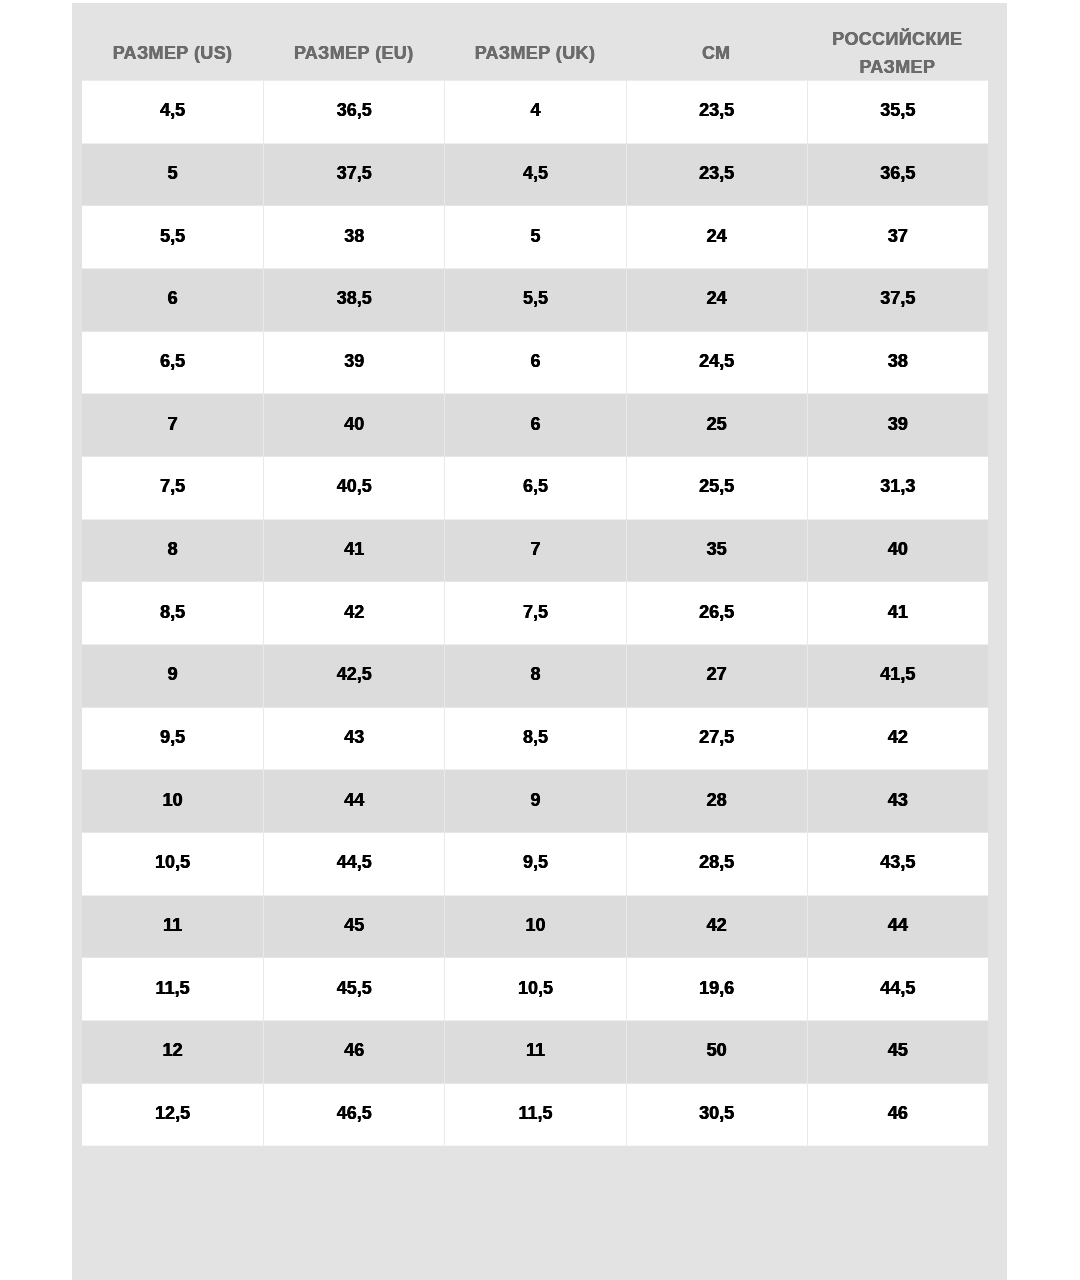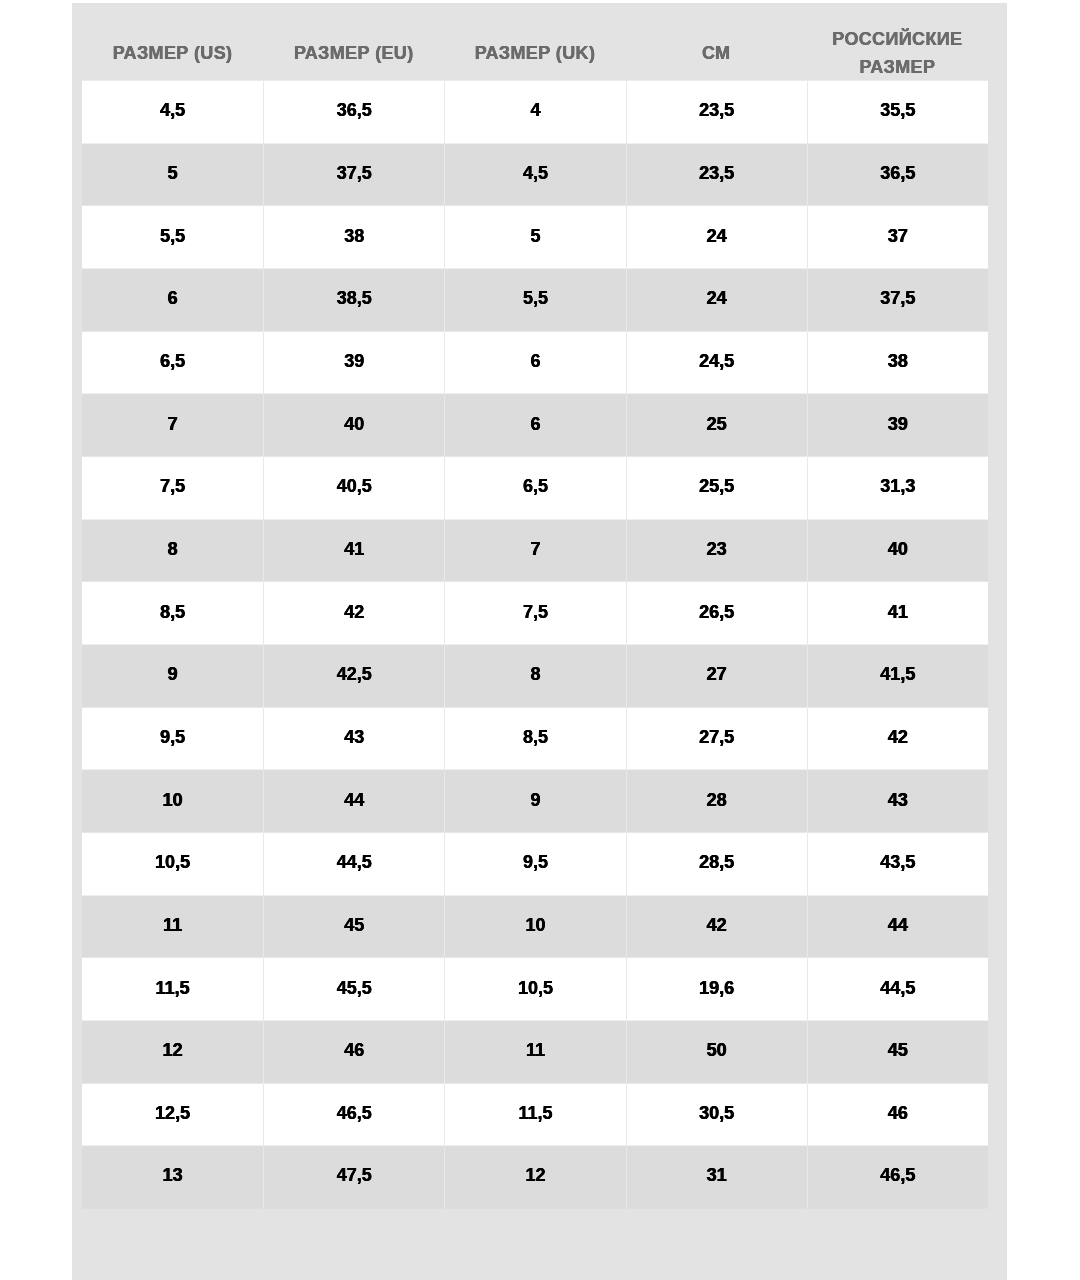--- a/index.html
+++ b/index.html
@@ -190,21 +190,21 @@
           <td class="c">
             <span>8</span>
           </td>
           <td class="c">
             <span>41</span>
           </td>
           <td class="c">
             <span>7</span>
           </td>
           <td class="c">
-            <span>23</span>
+            <span>35</span>
           </td>
           <td class="c">
             <span>40</span>
           </td>
           <td class="padr"></td>
         </tr>
         <tr class="odd">
           <td class="padl"></td>
           <td class="c">
             <span>8,5</span>
@@ -365,37 +365,18 @@
             <span>46,5</span>
           </td>
           <td class="c">
             <span>11,5</span>
           </td>
           <td class="c">
             <span>30,5</span>
           </td>
           <td class="c">
             <span>46</span>
-          </td>
-          <td class="padr"></td>
-        </tr>
-        <tr class="even">
-          <td class="padl"></td>
-          <td class="c">
-            <span>13</span>
-          </td>
-          <td class="c">
-            <span>47,5</span>
-          </td>
-          <td class="c">
-            <span>12</span>
-          </td>
-          <td class="c">
-            <span>31</span>
-          </td>
-          <td class="c">
-            <span>46,5</span>
           </td>
           <td class="padr"></td>
         </tr>
       </tbody>
   </table>
 </div>
 
 </body></html>

